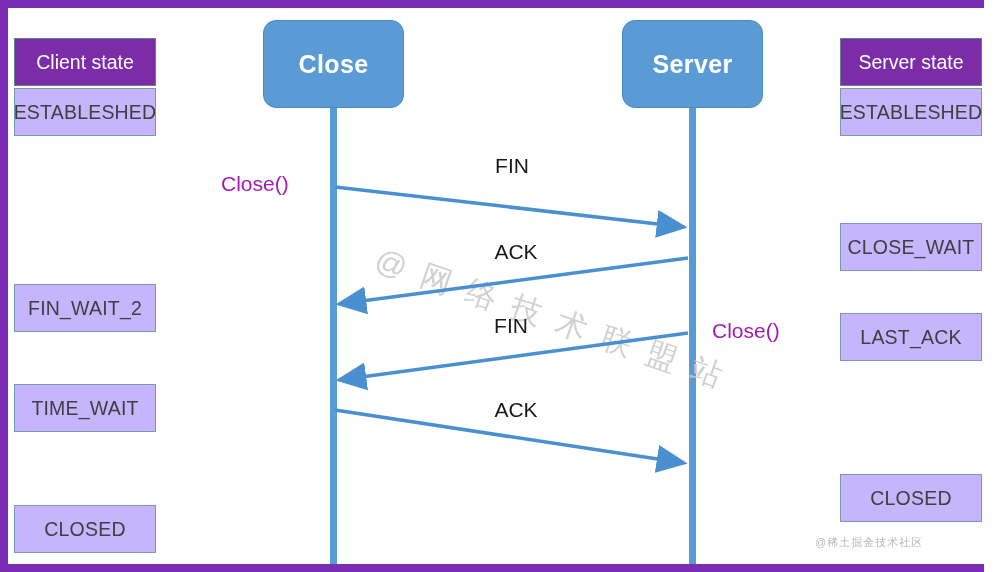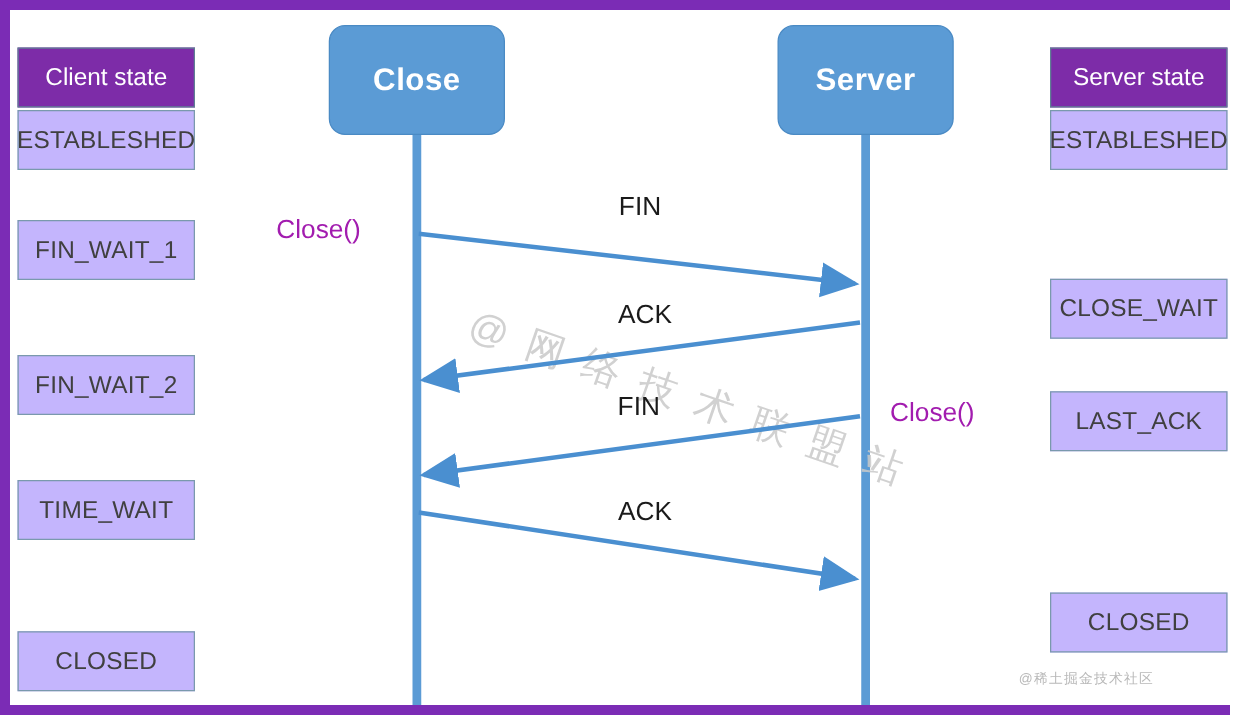--- a/index.html
+++ b/index.html
@@ -115,21 +115,20 @@
 </head>
 <body>
 
 <div id="canvas">
   <div id="inner">
 
     <div class="state-header" style="left:6px; top:30px; width:142px; height:48px;">Client state</div>
 
     <div class="state-box" style="left:6px; top:80px; width:142px; height:48px;">ESTABLESHED</div>
 
-    <div class="state-box" style="left:6px; top:168px; width:142px; height:48px;">FIN_WAIT_1</div>
 
     <div class="state-box" style="left:6px; top:276px; width:142px; height:48px;">FIN_WAIT_2</div>
 
     <div class="state-box" style="left:6px; top:376px; width:142px; height:48px;">TIME_WAIT</div>
 
     <div class="state-box" style="left:6px; top:497px; width:142px; height:48px;">CLOSED</div>
 
     <div class="state-header" style="left:832px; top:30px; width:142px; height:48px;">Server state</div>
 
     <div class="state-box" style="left:832px; top:80px; width:142px; height:48px;">ESTABLESHED</div>

